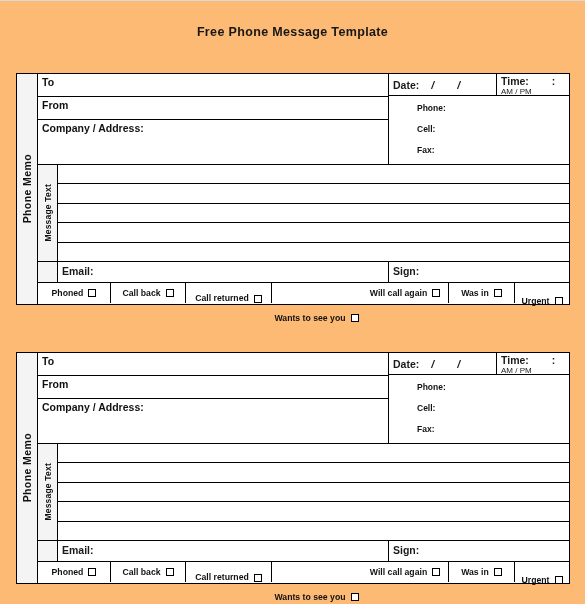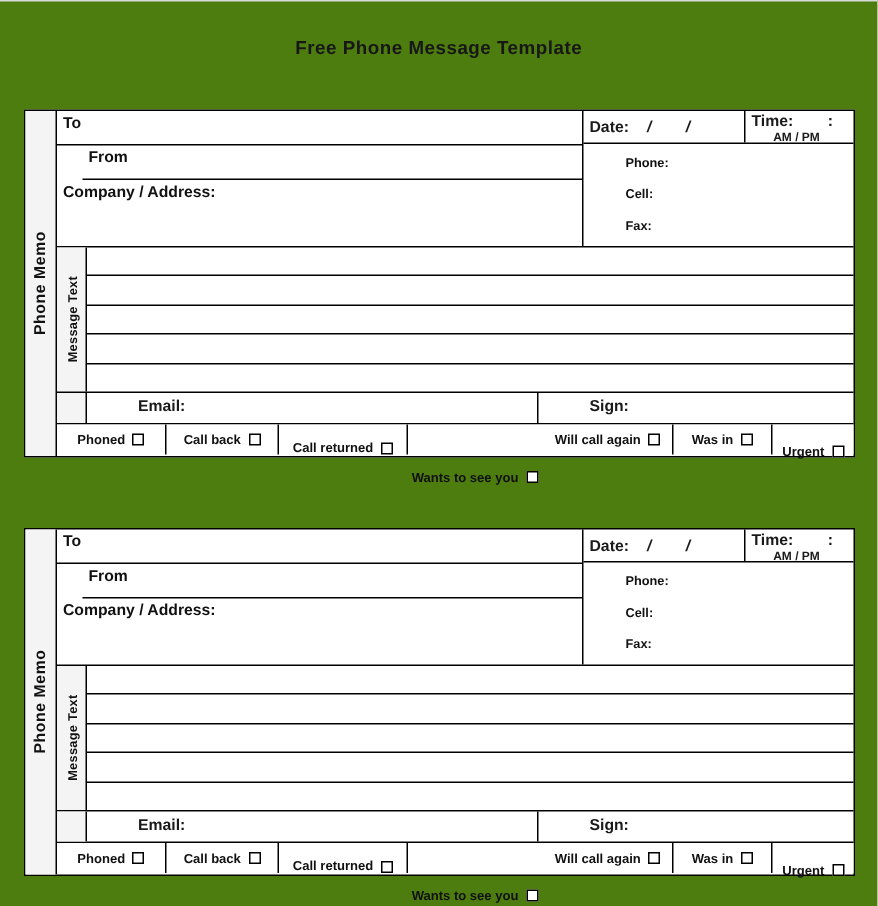--- a/index.html
+++ b/index.html
@@ -11,21 +11,21 @@
     width: 585px; height: 604px;
     font-family: "Liberation Sans", sans-serif;
     color: #1a1a1a;
     overflow: hidden;
     position: relative;
   }
   .page {
     width: 585px; height: 604px;
     border-top: 1px solid #d9d9d9;
     position: relative;
-    background: #4d7c0f;
+    background: #fdba74;
   }
 
   
   .doc-title {
     text-align: center;
     font-size: 12.5px;
     font-weight: bold;
     letter-spacing: 0.35px;
     padding-top: 24px;
     color: #171717;
@@ -86,21 +86,21 @@
     min-width: 0;
   }
   .fld {
     padding: 3px 0 0 4px;
     font-size: 10.5px;
     font-weight: bold;
     color: #111;
     line-height: 1.1;
   }
   .row-to    { height: 23px; border-bottom: 1.4px solid #000; }
-  .row-from  { height: 23px; border-bottom: 1.4px solid #000; margin-left: 17px; }
+  .row-from  { height: 23px; border-bottom: 1.4px solid #000; }
   .row-comp  { flex: 1 1 auto; }
 
   .upper-right {
     flex: 0 0 180px;
     width: 180px;
     display: flex;
     flex-direction: column;
   }
   .dt-row {
     height: 22px;
@@ -124,22 +124,22 @@
     padding-left: 4px;
     font-size: 10.5px;
     font-weight: bold;
     line-height: 1.0;
     padding-top: 2px;
   }
   .dt-time .tcolon { padding-left: 20px; }
   .dt-time .ampm {
     display: block;
     font-size: 8px;
-    font-weight: bold;
-    text-align: center;
+    font-weight: normal;
+    text-align: left;
     padding-right: 8px;
     margin-top: 1px;
   }
   .contacts {
     flex: 1 1 auto;
     display: flex;
     flex-direction: column;
     justify-content: space-around;
     padding: 2px 0 4px 4px;
     margin-left: 24px;
@@ -187,21 +187,20 @@
   }
   .msg-line:last-child { border-bottom: 0; }
 
   
   .es {
     display: flex;
     flex-direction: row;
     height: 22px;
     border-top: 1.4px solid #000;
     border-bottom: 1.6px solid #000;
-    gap: 30px;
   }
   .es-spacer {
     flex: 0 0 20px;
     width: 20px;
     border-right: 1.4px solid #000;
     background: #f4f4f4;
   }
   .es-email {
     flex: 1 1 auto;
     border-right: 1.4px solid #000;

